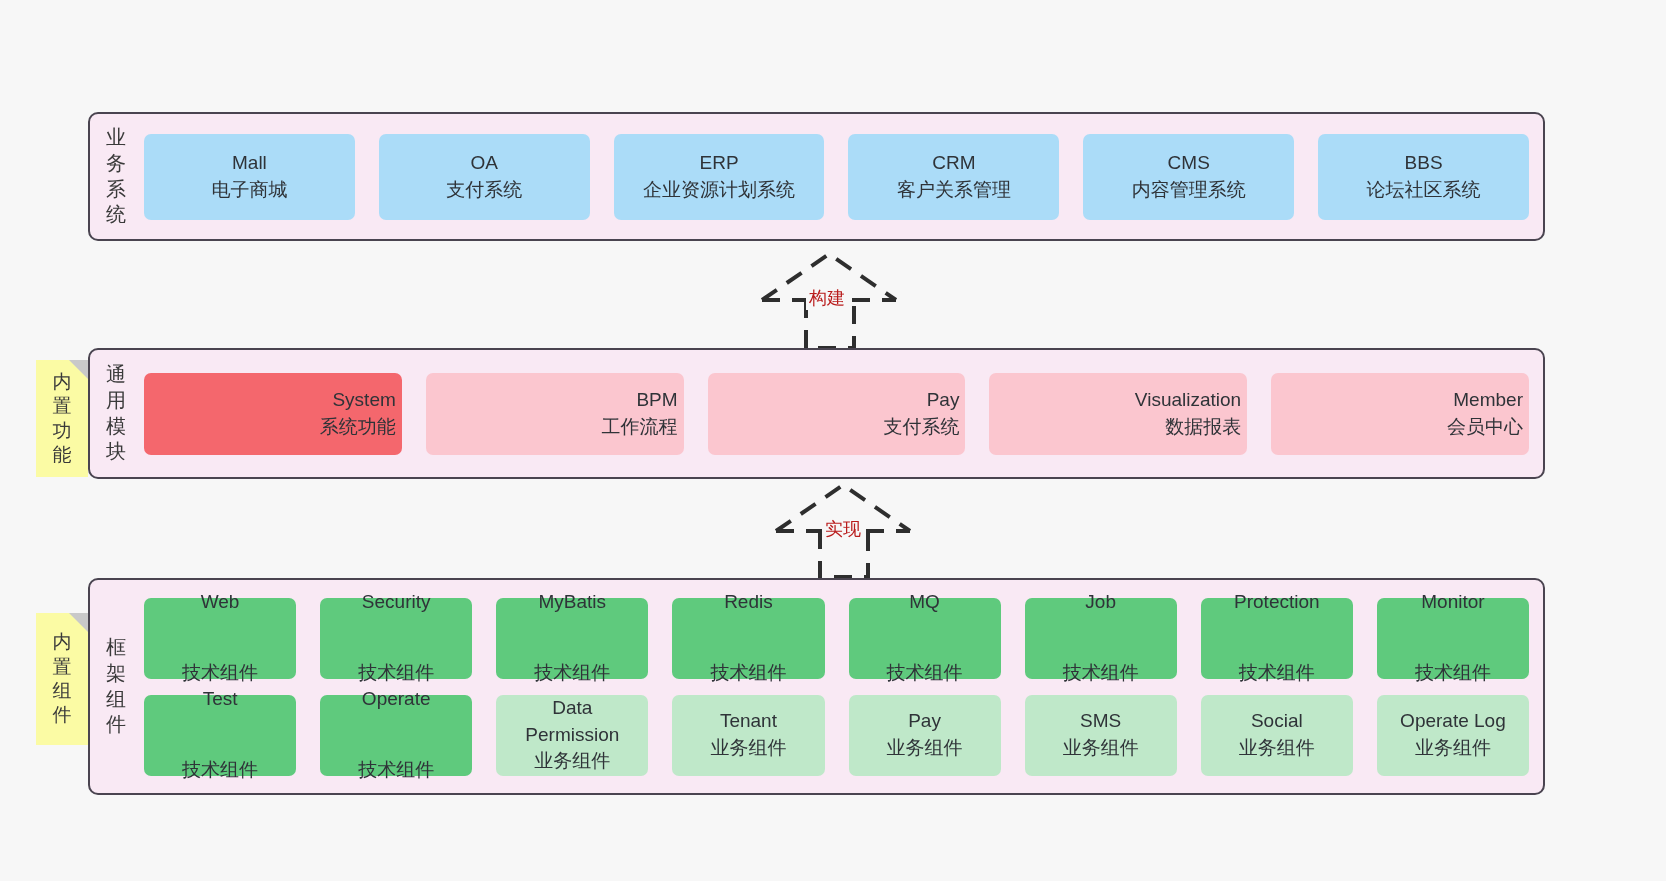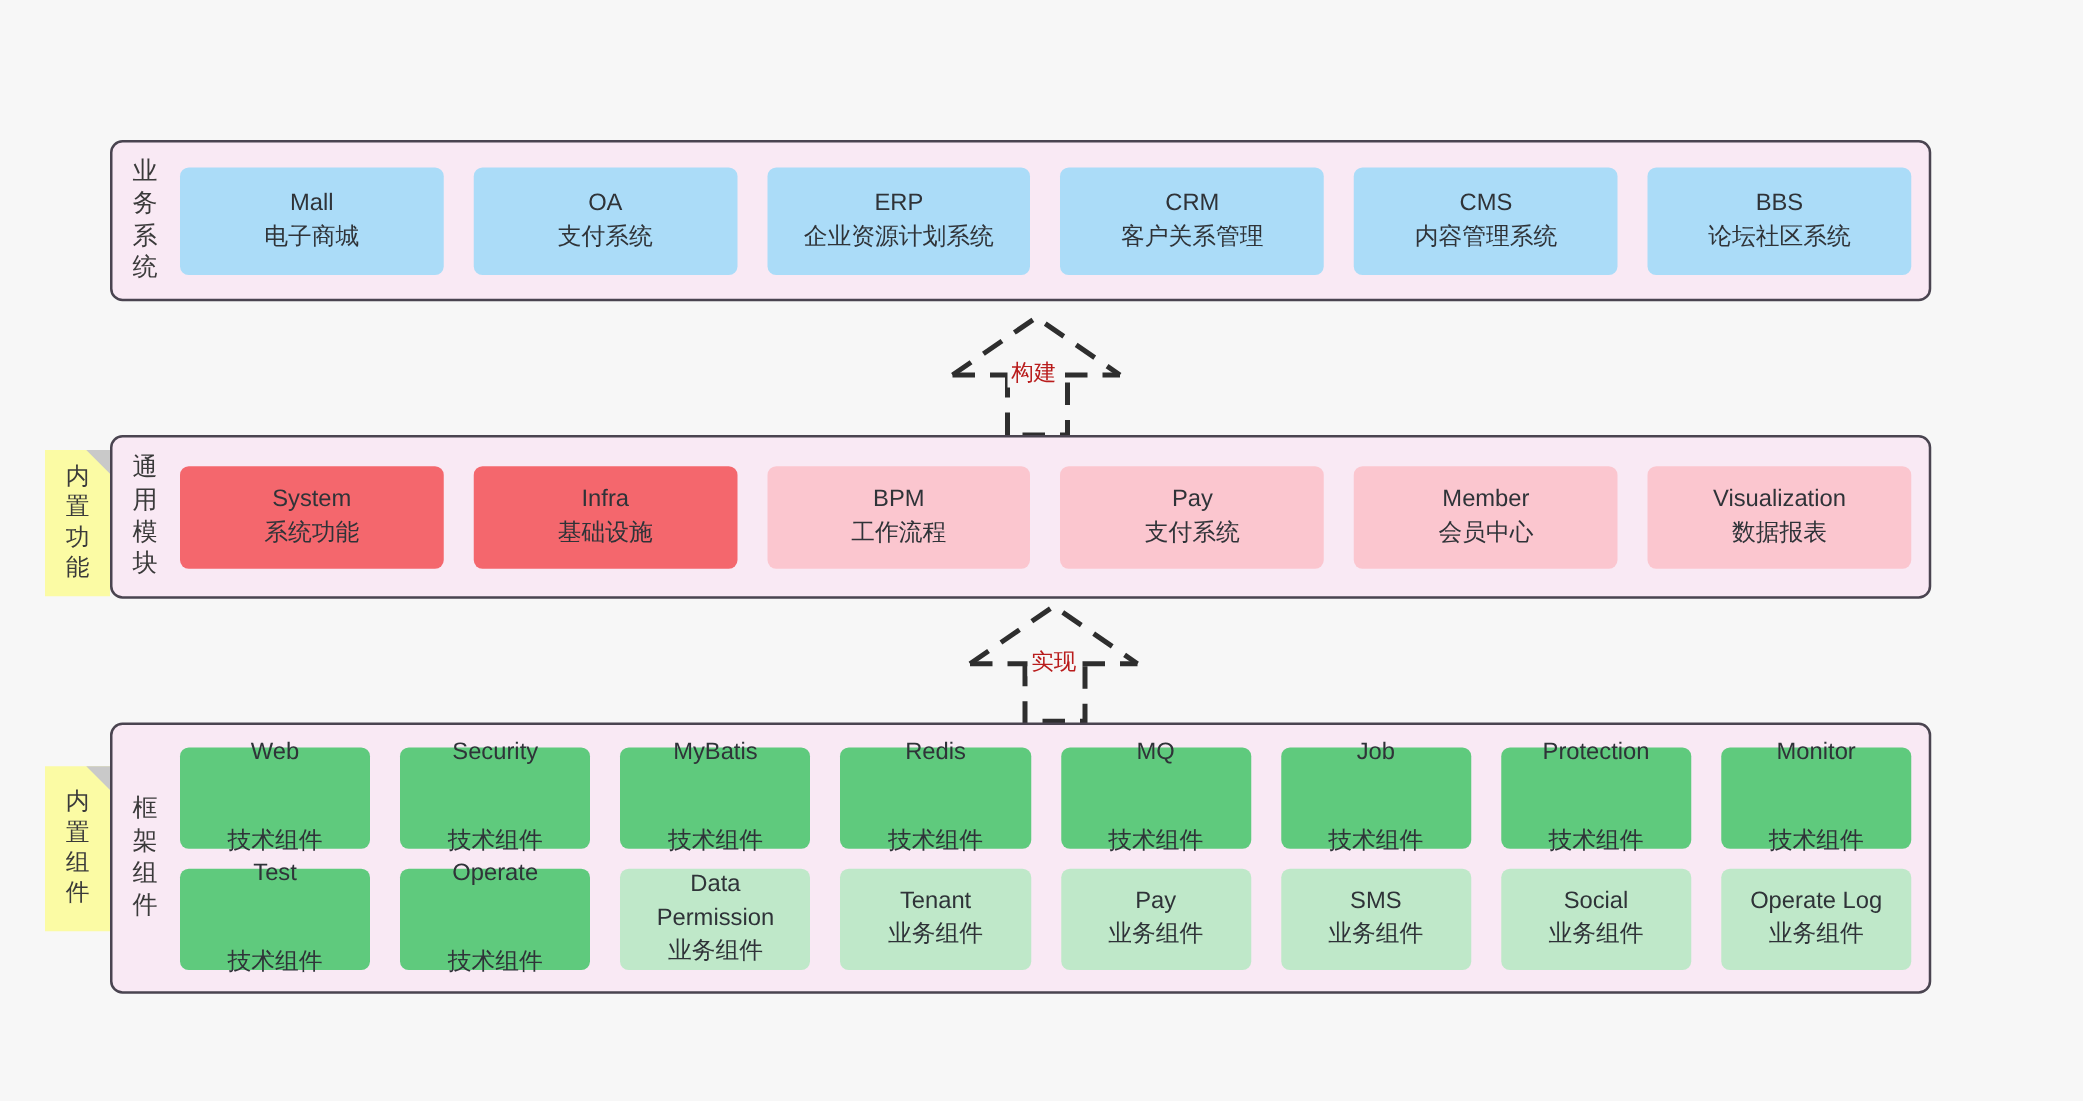--- a/index.html
+++ b/index.html
@@ -85,21 +85,21 @@
   .c-red        { background: #f4676d; }
   .c-pink       { background: #fbc6cf; }
   .c-green      { background: #5fca7d; gap: 44px; }
   .c-lightgreen { background: #bfe8c9; }
 
   
   #layer-business  { left: 88px;  top: 112px; width: 1457px; height: 129px; }
   #layer-business .card { height: 86px; }
 
   #layer-common    { left: 88px;  top: 348px; width: 1457px; height: 131px; }
-  #layer-common .card { height: 82px; }
+  #layer-common .card { height: 82px; align-items: flex-end; }
 
   #layer-framework { left: 88px;  top: 578px; width: 1457px; height: 217px; }
   #layer-framework .card { height: 81px; }
 
   
   .note {
     position: absolute;
     width: 52px;
     background: #fbfba4;
     color: #3a3a3a;
@@ -201,39 +201,35 @@
       <span>用</span>
       <span>模</span>
       <span>块</span>
     </div>
     <div class="layer-body">
       <div class="row">
         <div class="card c-red">
           <span class="l1">System</span>
           <span class="l2">系统功能</span>
         </div>
-        <div class="card c-red">
-          <span class="l1">Infra</span>
-          <span class="l2">基础设施</span>
-        </div>
         <div class="card c-pink">
           <span class="l1">BPM</span>
           <span class="l2">工作流程</span>
         </div>
         <div class="card c-pink">
           <span class="l1">Pay</span>
           <span class="l2">支付系统</span>
         </div>
         <div class="card c-pink">
+          <span class="l1">Visualization</span>
+          <span class="l2">数据报表</span>
+        </div>
+        <div class="card c-pink">
           <span class="l1">Member</span>
           <span class="l2">会员中心</span>
-        </div>
-        <div class="card c-pink">
-          <span class="l1">Visualization</span>
-          <span class="l2">数据报表</span>
         </div>
       </div>
     </div>
   </div>
 
   <div class="connector" id="conn-impl">
     <svg width="200" height="100" viewBox="0 0 200 100">
       <path d="M 18 52 L 85 6 L 152 52" fill="none" stroke="#2e2e2e" stroke-width="4" stroke-dasharray="18,12" stroke-linecap="butt"></path>
       <path d="M 18 52 L 152 52" fill="none" stroke="#2e2e2e" stroke-width="4" stroke-dasharray="18,12" stroke-linecap="butt"></path>
       <path d="M 62 52 L 62 98 L 110 98 L 110 52" fill="none" stroke="#2e2e2e" stroke-width="4" stroke-dasharray="18,12" stroke-linecap="butt"></path>

